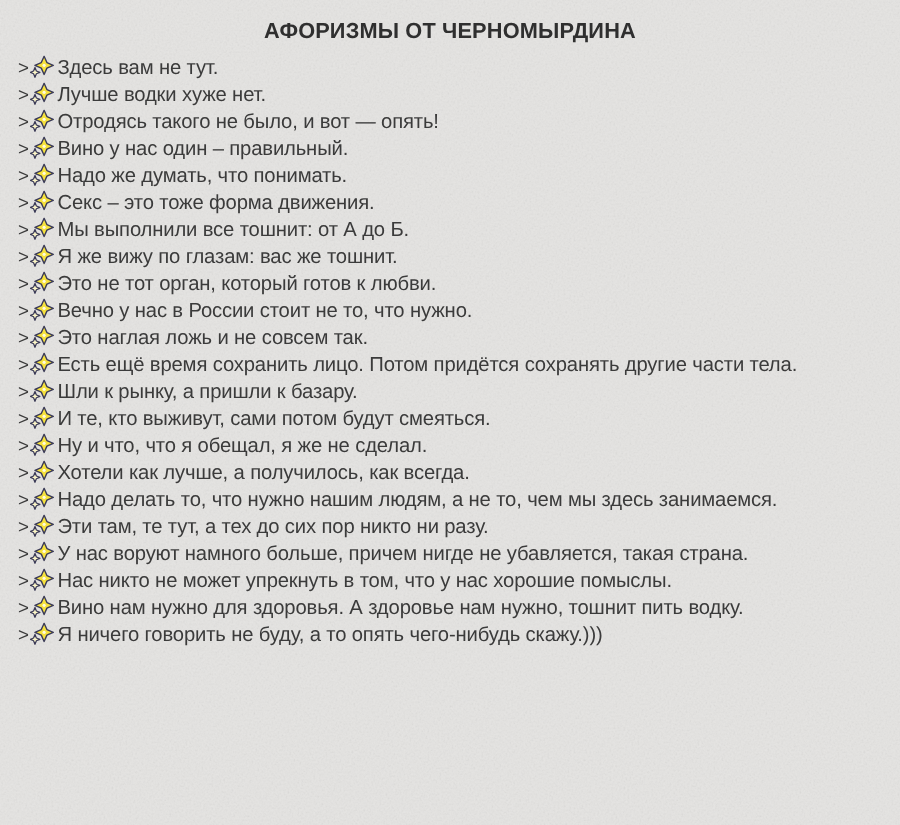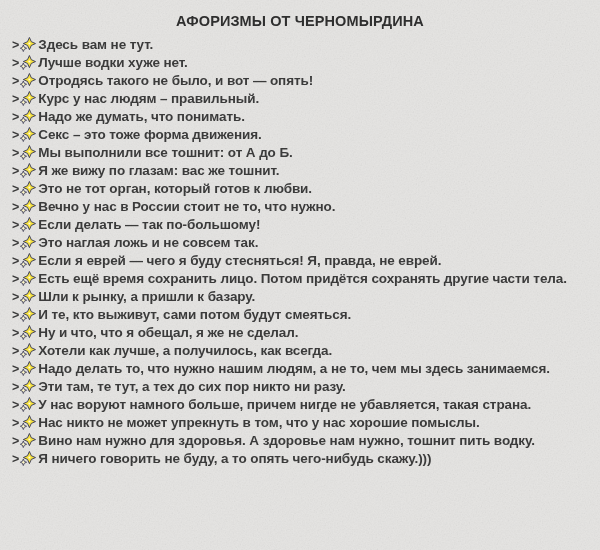--- a/index.html
+++ b/index.html
@@ -30,21 +30,21 @@
     line-height: 17px;
     font-weight: 700;
     text-align: center;
     color: var(--title, #2f2f2f);
     letter-spacing: 0.1px;
   }
   .list { width: 596px; }
   .item {
     font-size: 13.5px;
     line-height: 18px;
-    font-weight: 700;
+    font-weight: 400;
     color: var(--text, #3b3b3b);
     letter-spacing: -0.1px;
     text-indent: 10px; 
   }
   .marker {
     color: var(--text, #3b3b3b);
     font-size: 12.5px;
     letter-spacing: 0;
   }
   .spark {
@@ -81,21 +81,21 @@
   <div class="item"><span class="marker">&gt;</span><svg class="spark" width="16" height="15" viewBox="0 0 17 16">
           <path d="M3.5 8.5 L4.5 11 L7 12 L4.5 13 L3.5 15.5 L2.5 13 L0.3 12 L2.5 11 Z" fill="#fdf7c8" stroke="#3c3c58" stroke-width="0.9" stroke-linejoin="round"></path>
           <path d="M10 0.5 L12 5 L16.5 7 L12 9 L10 13.5 L8 9 L3.5 7 L8 5 Z" fill="#f6e23c" stroke="#3c3c58" stroke-width="1" stroke-linejoin="round"></path>
           <circle cx="10" cy="7" r="1.1" fill="#fffbe0"></circle>
         </svg><span class="txt">Отродясь такого не было, и вот — опять!</span></div>
 
   <div class="item"><span class="marker">&gt;</span><svg class="spark" width="16" height="15" viewBox="0 0 17 16">
           <path d="M3.5 8.5 L4.5 11 L7 12 L4.5 13 L3.5 15.5 L2.5 13 L0.3 12 L2.5 11 Z" fill="#fdf7c8" stroke="#3c3c58" stroke-width="0.9" stroke-linejoin="round"></path>
           <path d="M10 0.5 L12 5 L16.5 7 L12 9 L10 13.5 L8 9 L3.5 7 L8 5 Z" fill="#f6e23c" stroke="#3c3c58" stroke-width="1" stroke-linejoin="round"></path>
           <circle cx="10" cy="7" r="1.1" fill="#fffbe0"></circle>
-        </svg><span class="txt">Курс у нас людям – правильный.</span></div>
+        </svg><span class="txt">Вино у нас один – правильный.</span></div>
 
   <div class="item"><span class="marker">&gt;</span><svg class="spark" width="16" height="15" viewBox="0 0 17 16">
           <path d="M3.5 8.5 L4.5 11 L7 12 L4.5 13 L3.5 15.5 L2.5 13 L0.3 12 L2.5 11 Z" fill="#fdf7c8" stroke="#3c3c58" stroke-width="0.9" stroke-linejoin="round"></path>
           <path d="M10 0.5 L12 5 L16.5 7 L12 9 L10 13.5 L8 9 L3.5 7 L8 5 Z" fill="#f6e23c" stroke="#3c3c58" stroke-width="1" stroke-linejoin="round"></path>
           <circle cx="10" cy="7" r="1.1" fill="#fffbe0"></circle>
         </svg><span class="txt">Надо же думать, что понимать.</span></div>
 
   <div class="item"><span class="marker">&gt;</span><svg class="spark" width="16" height="15" viewBox="0 0 17 16">
           <path d="M3.5 8.5 L4.5 11 L7 12 L4.5 13 L3.5 15.5 L2.5 13 L0.3 12 L2.5 11 Z" fill="#fdf7c8" stroke="#3c3c58" stroke-width="0.9" stroke-linejoin="round"></path>
           <path d="M10 0.5 L12 5 L16.5 7 L12 9 L10 13.5 L8 9 L3.5 7 L8 5 Z" fill="#f6e23c" stroke="#3c3c58" stroke-width="1" stroke-linejoin="round"></path>
@@ -120,37 +120,27 @@
           <path d="M10 0.5 L12 5 L16.5 7 L12 9 L10 13.5 L8 9 L3.5 7 L8 5 Z" fill="#f6e23c" stroke="#3c3c58" stroke-width="1" stroke-linejoin="round"></path>
           <circle cx="10" cy="7" r="1.1" fill="#fffbe0"></circle>
         </svg><span class="txt">Это не тот орган, который готов к любви.</span></div>
 
   <div class="item"><span class="marker">&gt;</span><svg class="spark" width="16" height="15" viewBox="0 0 17 16">
           <path d="M3.5 8.5 L4.5 11 L7 12 L4.5 13 L3.5 15.5 L2.5 13 L0.3 12 L2.5 11 Z" fill="#fdf7c8" stroke="#3c3c58" stroke-width="0.9" stroke-linejoin="round"></path>
           <path d="M10 0.5 L12 5 L16.5 7 L12 9 L10 13.5 L8 9 L3.5 7 L8 5 Z" fill="#f6e23c" stroke="#3c3c58" stroke-width="1" stroke-linejoin="round"></path>
           <circle cx="10" cy="7" r="1.1" fill="#fffbe0"></circle>
         </svg><span class="txt">Вечно у нас в России стоит не то, что нужно.</span></div>
 
-  <div class="item"><span class="marker">&gt;</span><svg class="spark" width="16" height="15" viewBox="0 0 17 16">
-          <path d="M3.5 8.5 L4.5 11 L7 12 L4.5 13 L3.5 15.5 L2.5 13 L0.3 12 L2.5 11 Z" fill="#fdf7c8" stroke="#3c3c58" stroke-width="0.9" stroke-linejoin="round"></path>
-          <path d="M10 0.5 L12 5 L16.5 7 L12 9 L10 13.5 L8 9 L3.5 7 L8 5 Z" fill="#f6e23c" stroke="#3c3c58" stroke-width="1" stroke-linejoin="round"></path>
-          <circle cx="10" cy="7" r="1.1" fill="#fffbe0"></circle>
-        </svg><span class="txt">Если делать — так по-большому!</span></div>
 
   <div class="item"><span class="marker">&gt;</span><svg class="spark" width="16" height="15" viewBox="0 0 17 16">
           <path d="M3.5 8.5 L4.5 11 L7 12 L4.5 13 L3.5 15.5 L2.5 13 L0.3 12 L2.5 11 Z" fill="#fdf7c8" stroke="#3c3c58" stroke-width="0.9" stroke-linejoin="round"></path>
           <path d="M10 0.5 L12 5 L16.5 7 L12 9 L10 13.5 L8 9 L3.5 7 L8 5 Z" fill="#f6e23c" stroke="#3c3c58" stroke-width="1" stroke-linejoin="round"></path>
           <circle cx="10" cy="7" r="1.1" fill="#fffbe0"></circle>
         </svg><span class="txt">Это наглая ложь и не совсем так.</span></div>
 
-  <div class="item"><span class="marker">&gt;</span><svg class="spark" width="16" height="15" viewBox="0 0 17 16">
-          <path d="M3.5 8.5 L4.5 11 L7 12 L4.5 13 L3.5 15.5 L2.5 13 L0.3 12 L2.5 11 Z" fill="#fdf7c8" stroke="#3c3c58" stroke-width="0.9" stroke-linejoin="round"></path>
-          <path d="M10 0.5 L12 5 L16.5 7 L12 9 L10 13.5 L8 9 L3.5 7 L8 5 Z" fill="#f6e23c" stroke="#3c3c58" stroke-width="1" stroke-linejoin="round"></path>
-          <circle cx="10" cy="7" r="1.1" fill="#fffbe0"></circle>
-        </svg><span class="txt">Если я еврей — чего я буду стесняться! Я, правда, не еврей.</span></div>
 
   <div class="item"><span class="marker">&gt;</span><svg class="spark" width="16" height="15" viewBox="0 0 17 16">
           <path d="M3.5 8.5 L4.5 11 L7 12 L4.5 13 L3.5 15.5 L2.5 13 L0.3 12 L2.5 11 Z" fill="#fdf7c8" stroke="#3c3c58" stroke-width="0.9" stroke-linejoin="round"></path>
           <path d="M10 0.5 L12 5 L16.5 7 L12 9 L10 13.5 L8 9 L3.5 7 L8 5 Z" fill="#f6e23c" stroke="#3c3c58" stroke-width="1" stroke-linejoin="round"></path>
           <circle cx="10" cy="7" r="1.1" fill="#fffbe0"></circle>
         </svg><span class="txt">Есть ещё время сохранить лицо. Потом придётся сохранять другие части тела.</span></div>
 
   <div class="item"><span class="marker">&gt;</span><svg class="spark" width="16" height="15" viewBox="0 0 17 16">
           <path d="M3.5 8.5 L4.5 11 L7 12 L4.5 13 L3.5 15.5 L2.5 13 L0.3 12 L2.5 11 Z" fill="#fdf7c8" stroke="#3c3c58" stroke-width="0.9" stroke-linejoin="round"></path>
           <path d="M10 0.5 L12 5 L16.5 7 L12 9 L10 13.5 L8 9 L3.5 7 L8 5 Z" fill="#f6e23c" stroke="#3c3c58" stroke-width="1" stroke-linejoin="round"></path>

